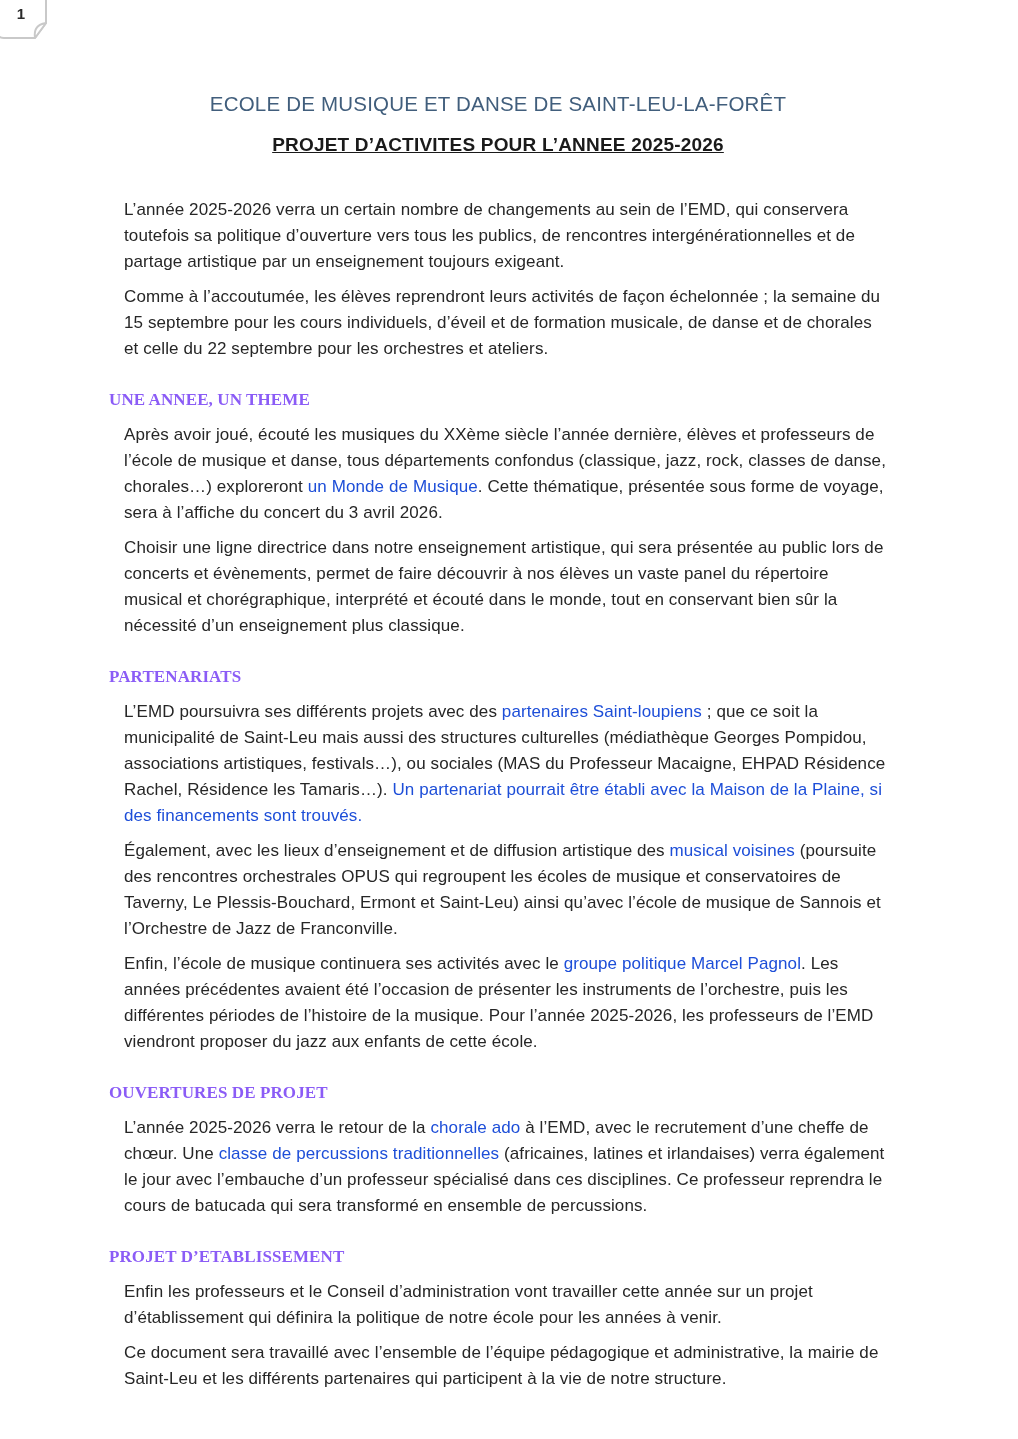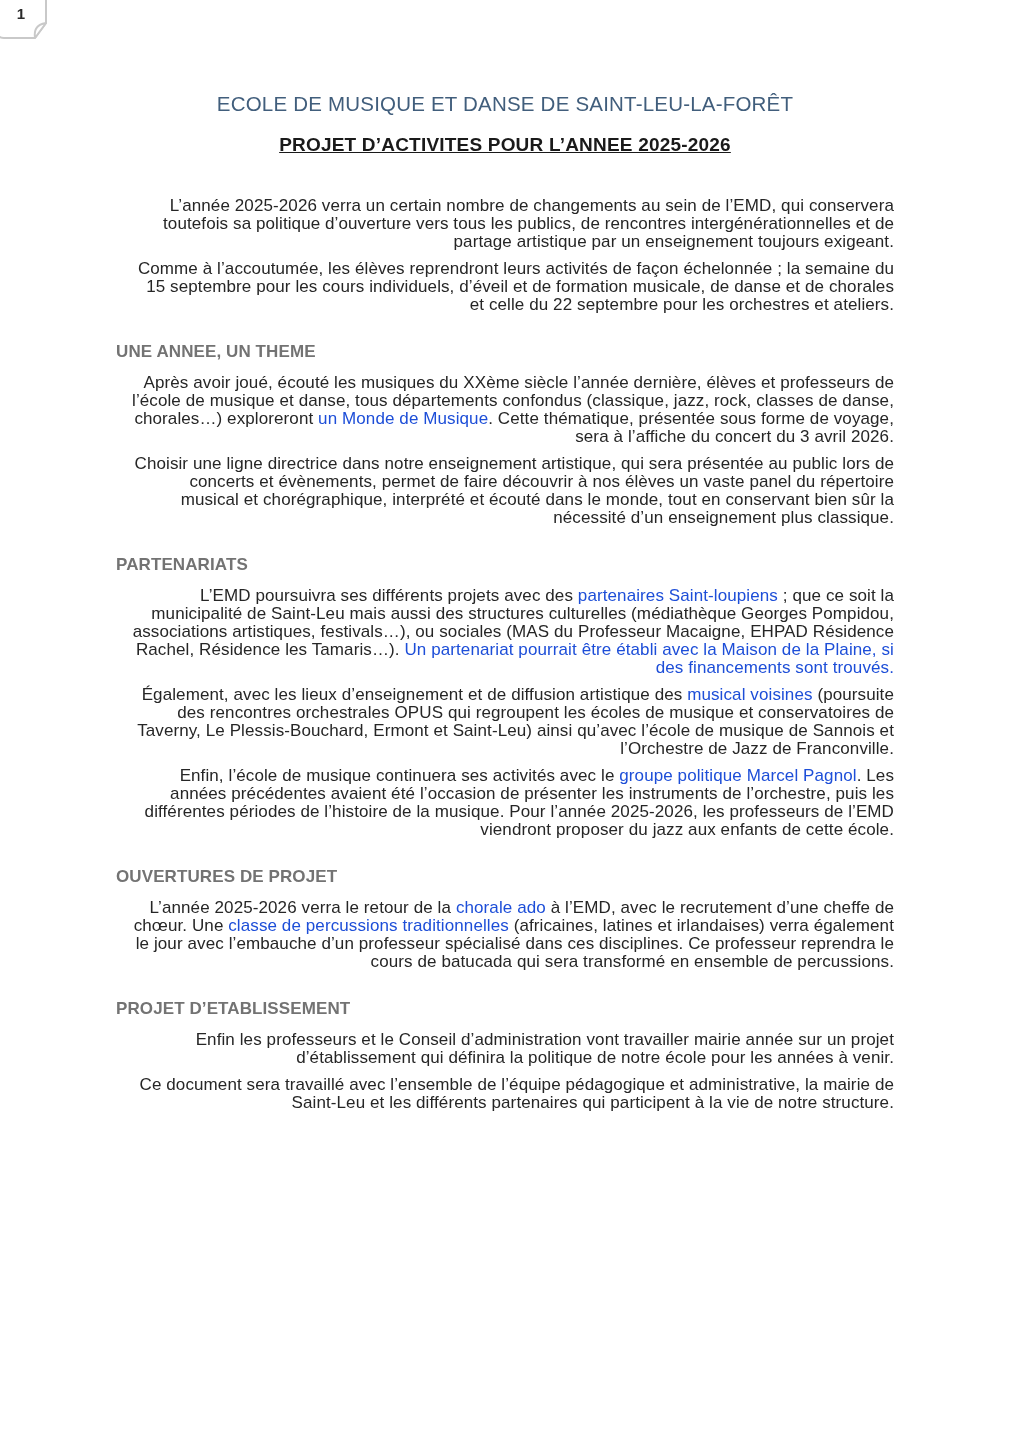--- a/index.html
+++ b/index.html
@@ -17,21 +17,21 @@
   }
   .page-badge {
     position: absolute;
     left: -5px;
     top: -14px;
     width: 58px;
     height: 56px;
   }
   .content {
     position: absolute;
-    left: 116px;
+    left: 109px;
     top: 92px;
     width: 778px;
   }
   .doc-title {
     margin: 0 0 17px 0;
     text-align: center;
     font-size: 20.5px;
     line-height: 24px;
     font-weight: 400;
     letter-spacing: 0.2px;
@@ -43,32 +43,32 @@
     font-size: 19px;
     line-height: 24px;
     font-weight: 700;
     letter-spacing: 0.2px;
     color: #1a1a1a;
     text-decoration: underline;
   }
   .doc-body p {
     margin: 0 0 9px 15px;
     font-size: 17px;
-    line-height: 18px;
+    line-height: 26px;
     color: #262626;
     letter-spacing: 0.1px;
-    text-align: right;
   }
   .doc-body h2 {
     margin: 25px 0 9px 0;
     font-size: 17px;
     line-height: 26px;
     font-weight: 700;
-    color: #737373;
+    color: #8b5cf6;
     letter-spacing: 0.1px;
+    font-family: Liberation Serif, serif;
   }
   .doc-body b {
     font-weight: 400;
     color: #1d4ed8;
   }
 </style>
 </head>
 <body>
 
 <div class="page">
@@ -90,18 +90,18 @@
         <h2><span>UNE ANNEE, UN THEME</span></h2>
         <p><span>Après avoir joué, écouté les musiques du XXème siècle l’année dernière, élèves et professeurs de l’école de musique et danse, tous départements confondus (classique, jazz, rock, classes de danse, chorales…) exploreront </span><b>un Monde de Musique</b><span>. Cette thématique, présentée sous forme de voyage, sera à l’affiche du concert du 3 avril 2026.</span></p>
         <p><span>Choisir une ligne directrice dans notre enseignement artistique, qui sera présentée au public lors de concerts et évènements, permet de faire découvrir à nos élèves un vaste panel du répertoire musical et chorégraphique, interprété et écouté dans le monde, tout en conservant bien sûr la nécessité d’un enseignement plus classique.</span></p>
         <h2><span>PARTENARIATS</span></h2>
         <p><span>L’EMD poursuivra ses différents projets avec des </span><b>partenaires Saint-loupiens</b><span> ; que ce soit la municipalité de Saint-Leu mais aussi des structures culturelles (médiathèque Georges Pompidou, associations artistiques, festivals…), ou sociales (MAS du Professeur Macaigne, EHPAD Résidence Rachel, Résidence les Tamaris…). </span><b>Un partenariat pourrait être établi avec la Maison de la Plaine, si des financements sont trouvés.</b></p>
         <p><span>Également, avec les lieux d’enseignement et de diffusion artistique des </span><b>musical voisines</b><span> (poursuite des rencontres orchestrales OPUS qui regroupent les écoles de musique et conservatoires de Taverny, Le Plessis-Bouchard, Ermont et Saint-Leu) ainsi qu’avec l’école de musique de Sannois et l’Orchestre de Jazz de Franconville.</span></p>
         <p><span>Enfin, l’école de musique continuera ses activités avec le </span><b>groupe politique Marcel Pagnol</b><span>. Les années précédentes avaient été l’occasion de présenter les instruments de l’orchestre, puis les différentes périodes de l’histoire de la musique. Pour l’année 2025-2026, les professeurs de l’EMD viendront proposer du jazz aux enfants de cette école.</span></p>
         <h2><span>OUVERTURES DE PROJET</span></h2>
         <p><span>L’année 2025-2026 verra le retour de la </span><b>chorale ado</b><span> à l’EMD, avec le recrutement d’une cheffe de chœur. Une </span><b>classe de percussions traditionnelles</b><span> (africaines, latines et irlandaises) verra également le jour avec l’embauche d’un professeur spécialisé dans ces disciplines. Ce professeur reprendra le cours de batucada qui sera transformé en ensemble de percussions.</span></p>
         <h2><span>PROJET D’ETABLISSEMENT</span></h2>
-        <p><span>Enfin les professeurs et le Conseil d’administration vont travailler mairie année sur un projet d’établissement qui définira la politique de notre école pour les années à venir.</span></p>
+        <p><span>Enfin les professeurs et le Conseil d’administration vont travailler cette année sur un projet d’établissement qui définira la politique de notre école pour les années à venir.</span></p>
         <p><span>Ce document sera travaillé avec l’ensemble de l’équipe pédagogique et administrative, la mairie de Saint-Leu et les différents partenaires qui participent à la vie de notre structure.</span></p>
       </div>
   </div>
 
 </div>
 
 </body></html>

